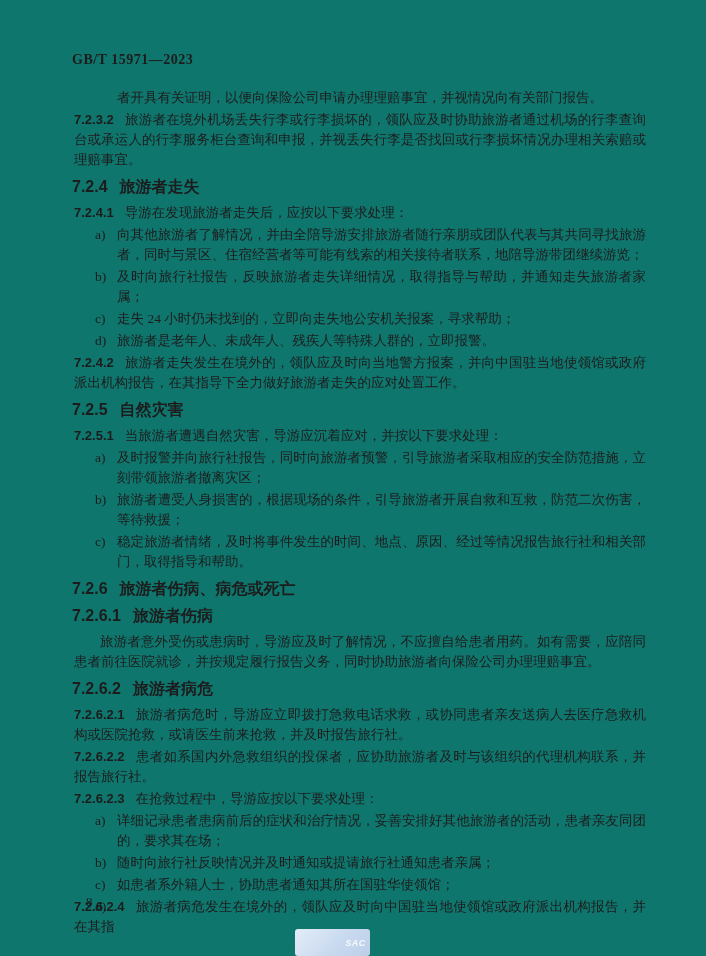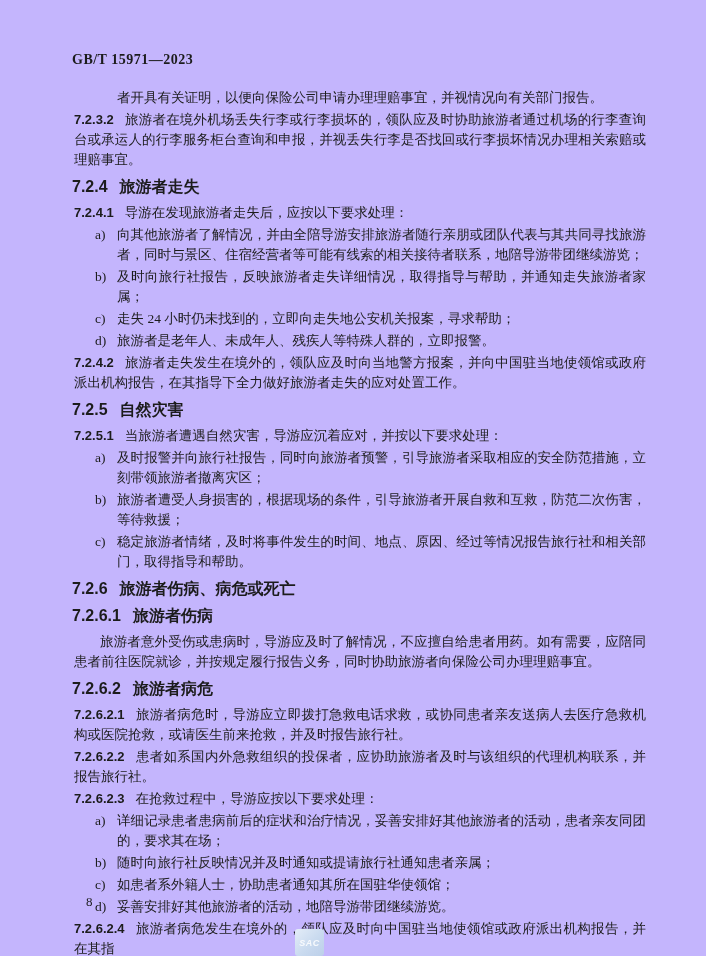--- a/index.html
+++ b/index.html
@@ -4,21 +4,21 @@
 <style>
   html, body {
     margin: 0;
     padding: 0;
     background: #ffffff;
   }
   .page {
     position: relative;
     width: 706px;
     height: 956px;
-    background: #c4b5fd;
+    background: #0f766e;
     overflow: hidden;
     font-family: "Liberation Serif", "DejaVu Serif", serif;
     color: #1c1c1c;
   }
   .doc-header {
     position: absolute;
     top: 52px;
     left: 72px;
     font-family: "Liberation Serif", "DejaVu Serif", serif;
     font-weight: 700;
@@ -84,20 +84,21 @@
     left: 295px;
     top: 929px;
     width: 29px;
     height: 27px;
     border-radius: 3px;
     background: linear-gradient(135deg, #e4edf8 0%, #c9daef 55%, #bccfe9 100%);
     display: flex;
     align-items: center;
     justify-content: center;
     overflow: hidden;
+    padding-left: 46px;
   }
   .watermark span {
     font-family: "Liberation Sans", sans-serif;
     font-style: italic;
     font-weight: 700;
     font-size: 9px;
     color: rgba(255, 255, 255, 0.85);
     letter-spacing: 0.5px;
   }
 </style>
@@ -126,21 +127,21 @@
       <p class="heading"><span class="num">7.2.6</span><span class="txt">旅游者伤病、病危或死亡</span></p>
       <p class="heading"><span class="num">7.2.6.1</span><span class="txt">旅游者伤病</span></p>
       <p class="paragraph"><span class="txt">旅游者意外受伤或患病时，导游应及时了解情况，不应擅自给患者用药。如有需要，应陪同患者前往医院就诊，并按规定履行报告义务，同时协助旅游者向保险公司办理理赔事宜。</span></p>
       <p class="heading"><span class="num">7.2.6.2</span><span class="txt">旅游者病危</span></p>
       <p class="clause"><span class="num">7.2.6.2.1</span><span class="txt">旅游者病危时，导游应立即拨打急救电话求救，或协同患者亲友送病人去医疗急救机构或医院抢救，或请医生前来抢救，并及时报告旅行社。</span></p>
       <p class="clause"><span class="num">7.2.6.2.2</span><span class="txt">患者如系国内外急救组织的投保者，应协助旅游者及时与该组织的代理机构联系，并报告旅行社。</span></p>
       <p class="clause"><span class="num">7.2.6.2.3</span><span class="txt">在抢救过程中，导游应按以下要求处理：</span></p>
       <p class="list-item"><span class="li-label">a)</span><span class="txt">详细记录患者患病前后的症状和治疗情况，妥善安排好其他旅游者的活动，患者亲友同团的，要求其在场；</span></p>
       <p class="list-item"><span class="li-label">b)</span><span class="txt">随时向旅行社反映情况并及时通知或提请旅行社通知患者亲属；</span></p>
       <p class="list-item"><span class="li-label">c)</span><span class="txt">如患者系外籍人士，协助患者通知其所在国驻华使领馆；</span></p>
-      <p class="list-item"><span class="li-label">d)</span><span class="txt">妥善安排好其他旅游者的活动，地陪导游带团继续游览。</span></p>
+      <p class="list-item"><span class="li-label">d)</span></p>
       <p class="clause"><span class="num">7.2.6.2.4</span><span class="txt">旅游者病危发生在境外的，领队应及时向中国驻当地使领馆或政府派出机构报告，并在其指</span></p>
     </div>
 
   <div class="page-number">8</div>
 
   <div class="watermark">
     <span>SAC</span>
   </div>
 
 </div>

